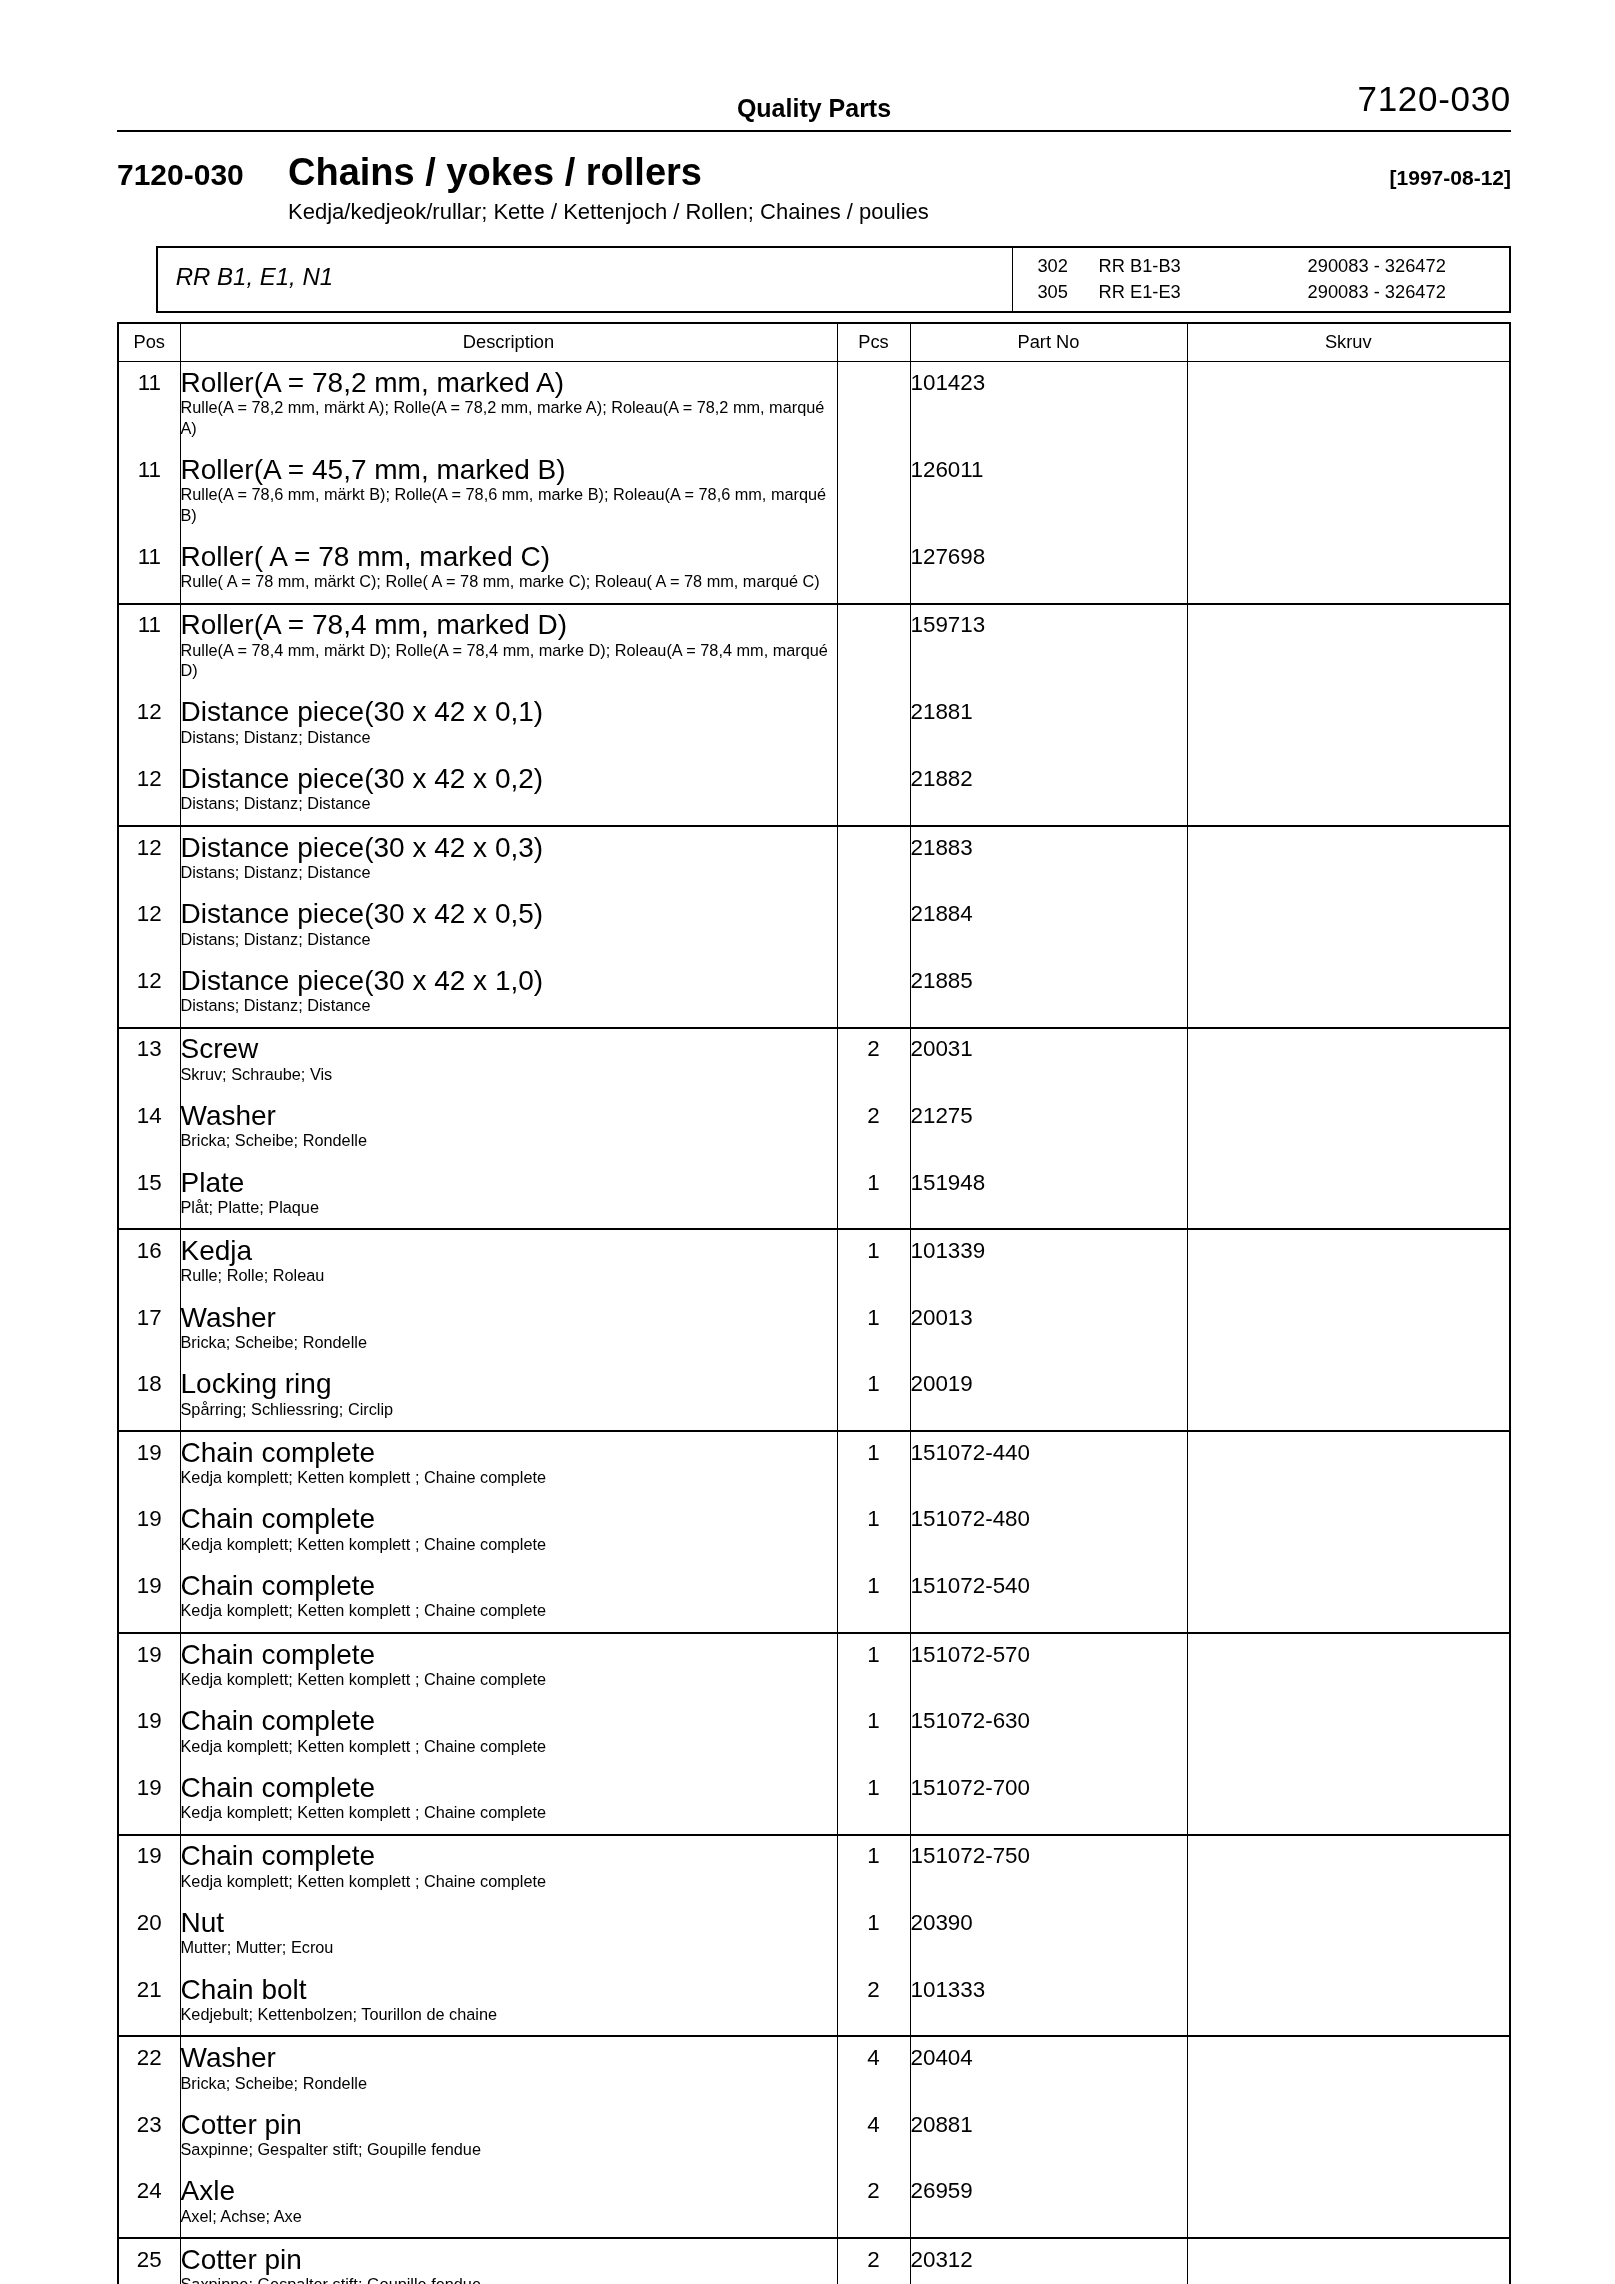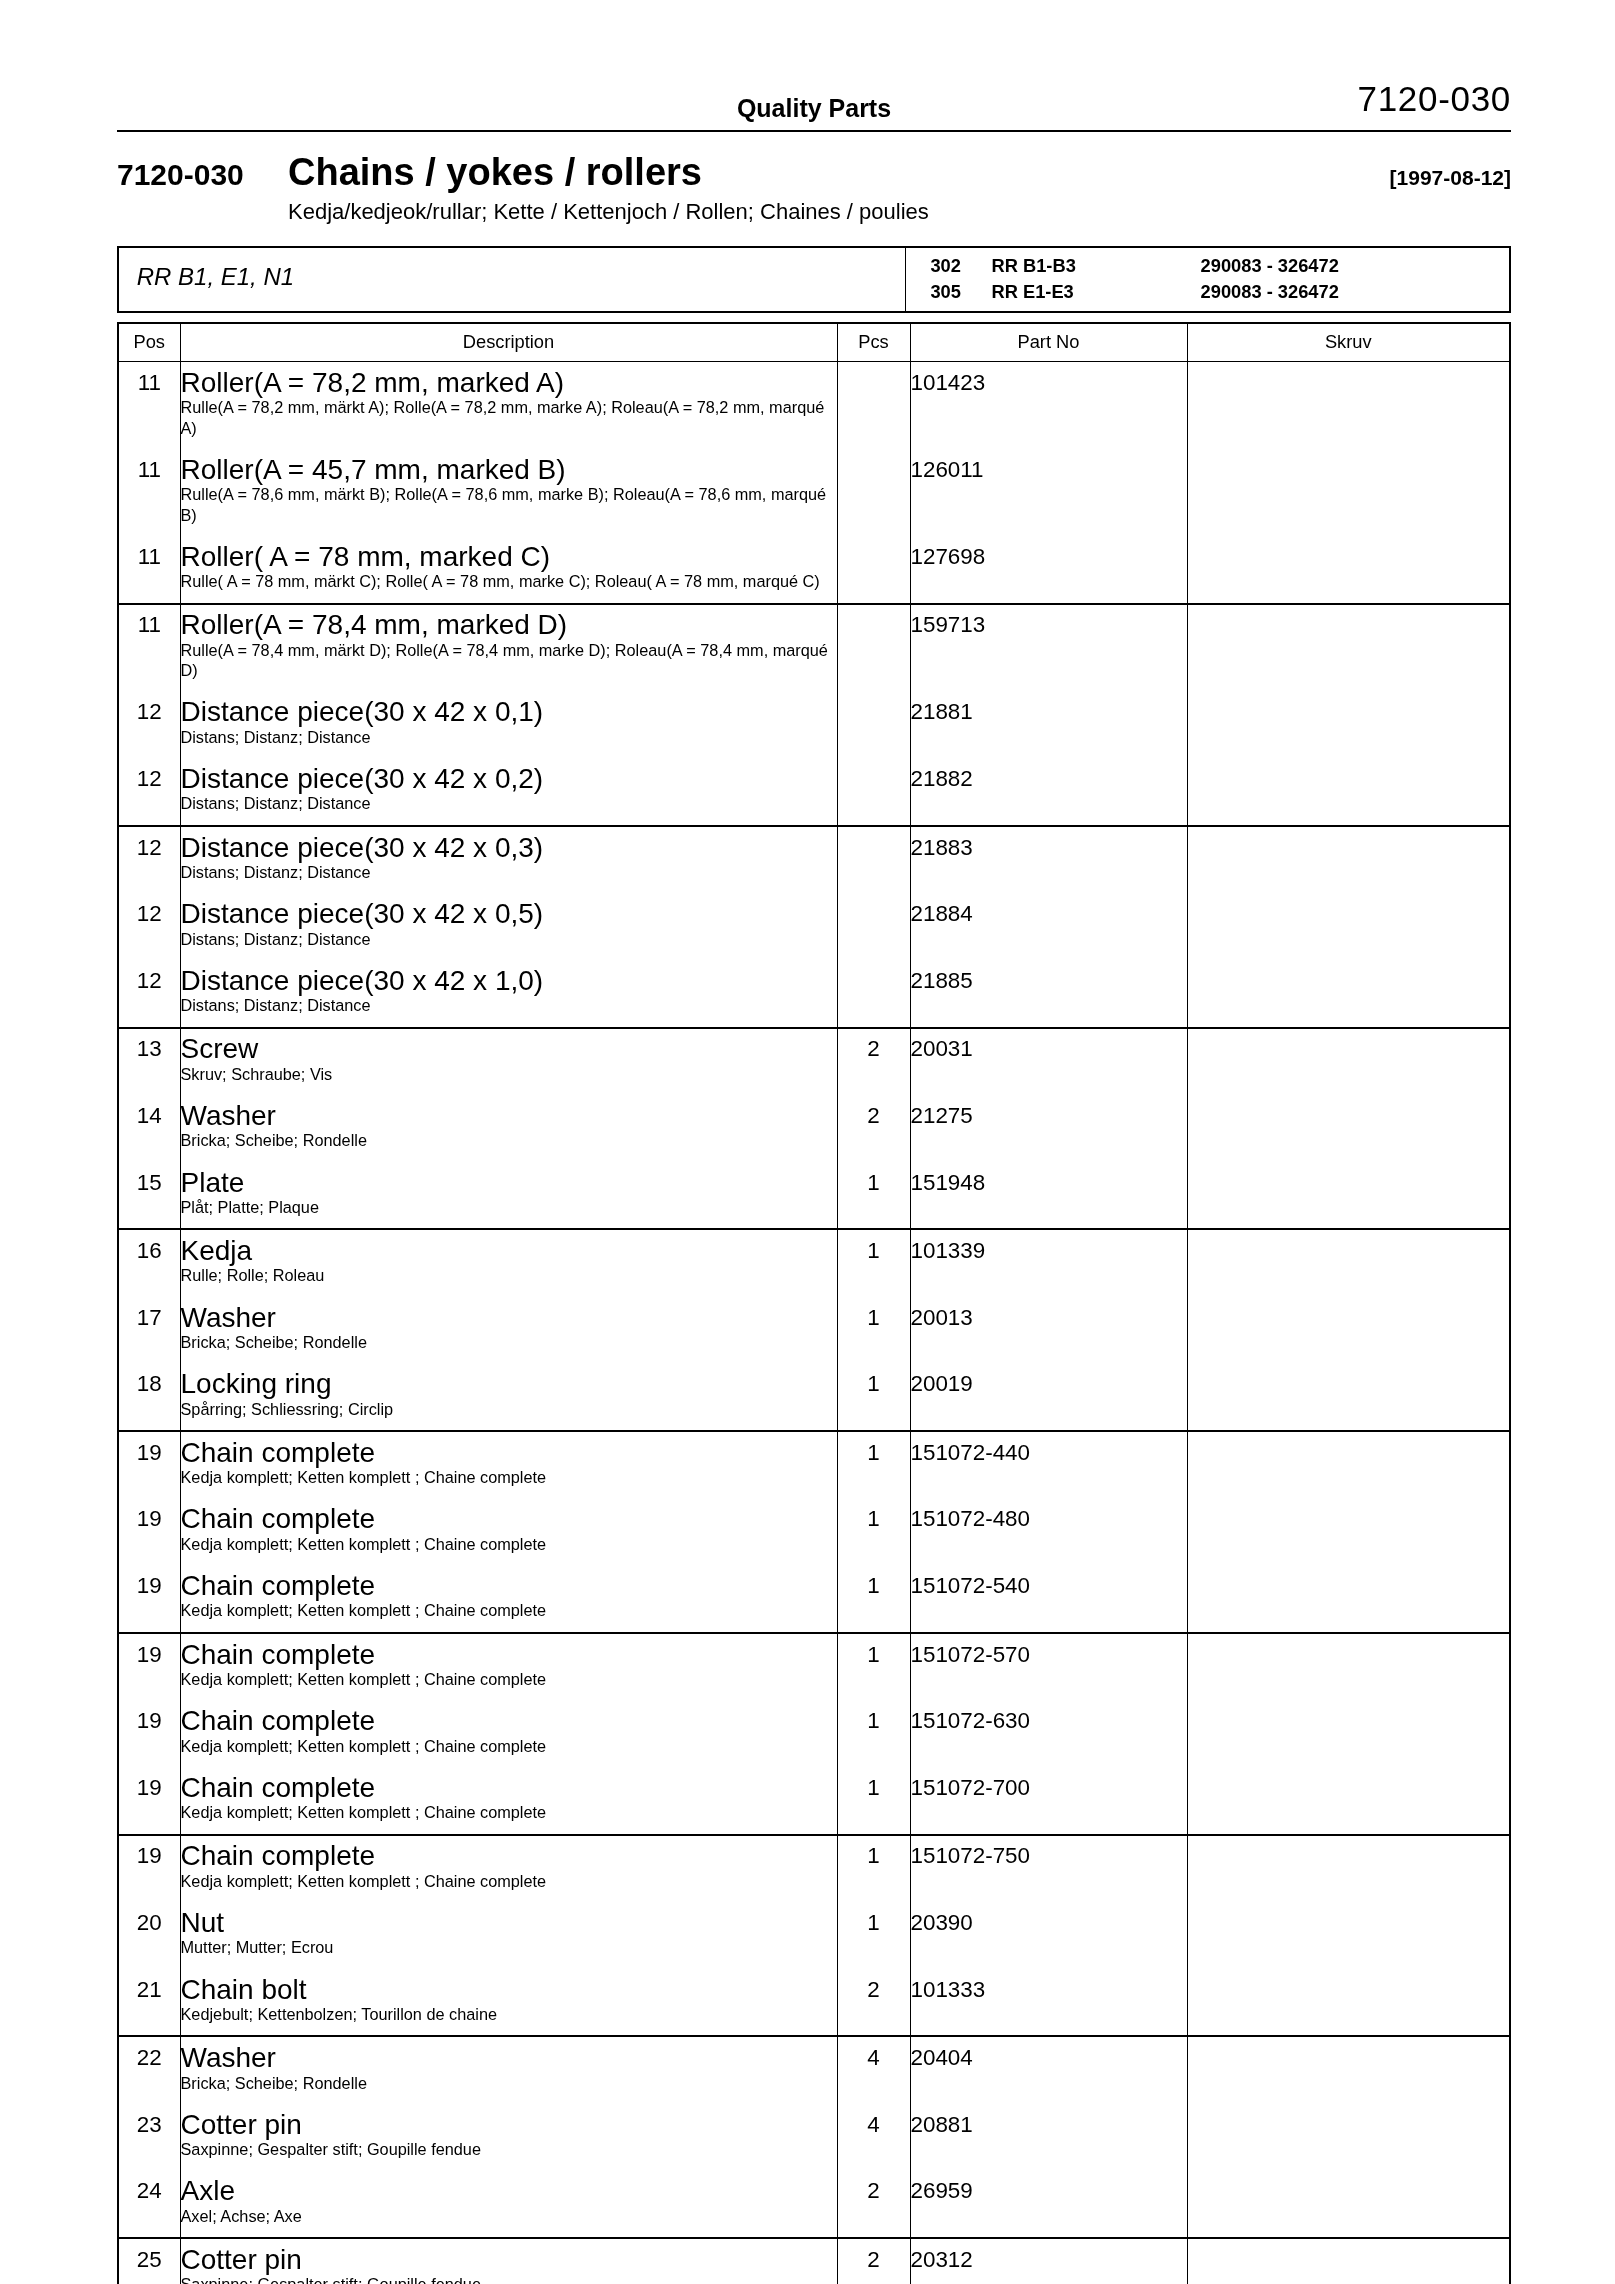--- a/index.html
+++ b/index.html
@@ -24,23 +24,23 @@
   }
 
   
   .title-row { display:flex; align-items:baseline; margin-top:19px; }
   .title-code { width:171px; font-size:30px; font-weight:700; }
   .title-text { flex:1; font-size:38px; font-weight:700; }
   .title-date { font-size:21px; font-weight:700; }
   .subtitle { margin-left:171px; margin-top:5.4px; font-size:22px; }
 
   
-  .model-box { display:flex; border:2px solid #000; margin-top:20.4px; }
+  .model-box { display:flex; border:2px solid #000; margin-top:20.4px;margin-left:39px; }
   .model-name { flex:1; font-style:italic; font-size:24px; padding:15px 0 12.2px 17.7px; }
-  .variants { width:604px; border-left:1.4px solid #000; padding:5.4px 0 5.4px 24.4px;font-weight:bold; }
+  .variants { width:497px; border-left:1.4px solid #000; padding:5.4px 0 5.4px 24.4px; }
   .variant-row { font-size:18.3px; line-height:26px; white-space:nowrap; }
   .v-code  { display:inline-block; width:56px; }
   .v-range { display:inline-block; width:204px; }
   .v-serial{ display:inline-block; }
 
   
   table.parts {
     width:100%; border-collapse:collapse; table-layout:fixed;
     border:2px solid #000; margin-top:9.5px;
   }

